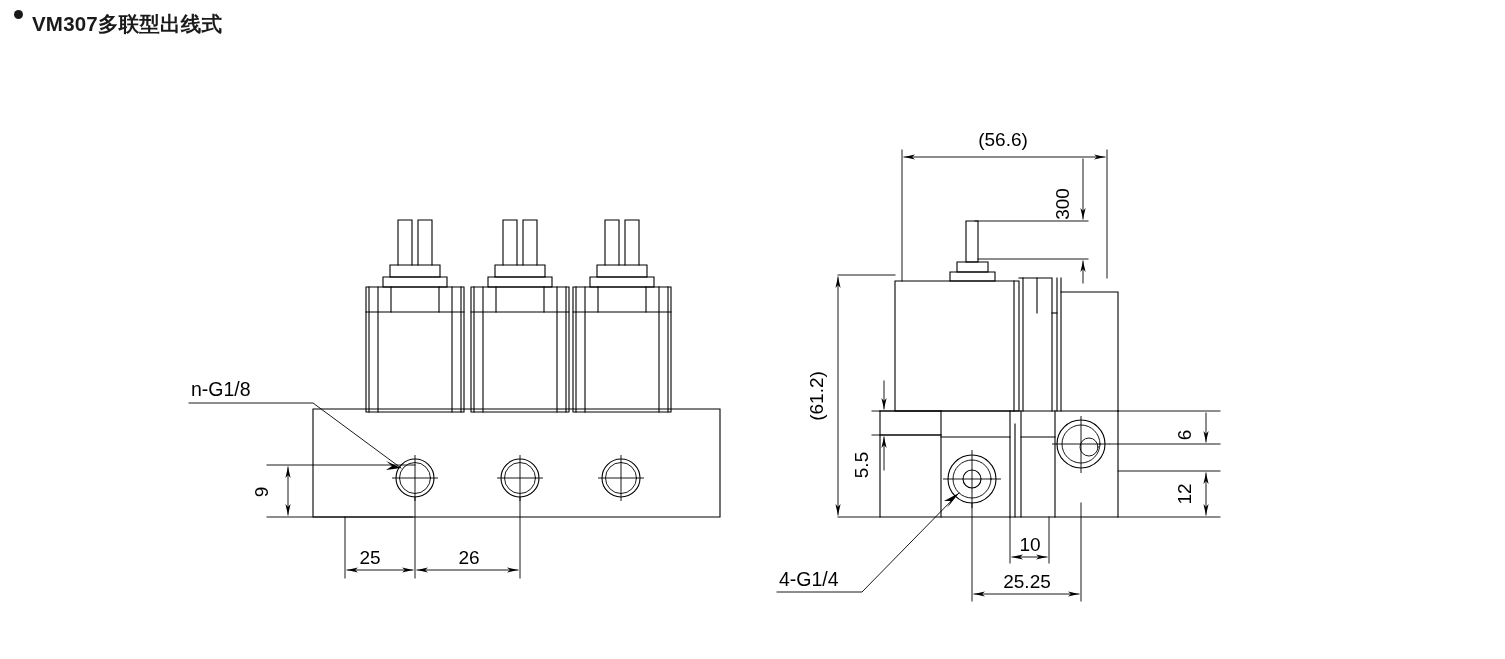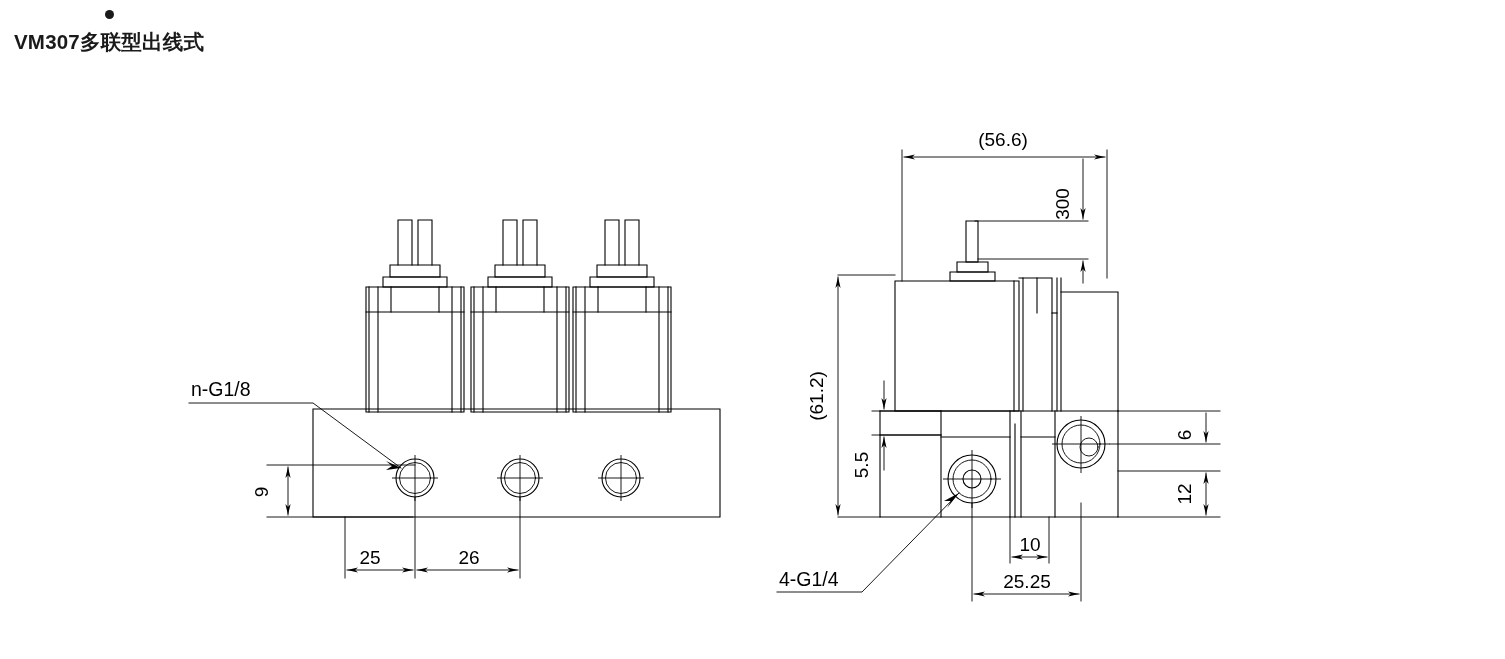--- a/index.html
+++ b/index.html
@@ -13,23 +13,22 @@
     font-family: "Liberation Sans", sans-serif;
     color: #000000;
     overflow: hidden;
     position: relative;
   }
   #page-title-row {
     position: absolute;
     left: 14px;
     top: 10px;
     display: flex;
-    align-items: center;
+    align-items: flex-start;
     gap: 9px;
-    flex-direction: column;
   }
   #bullet-dot {
     width: 9px;
     height: 9px;
     border-radius: 50%;
     background: #1a1a1a;
     display: block;
   }
   #title-text {
     font-size: 20.5px;

